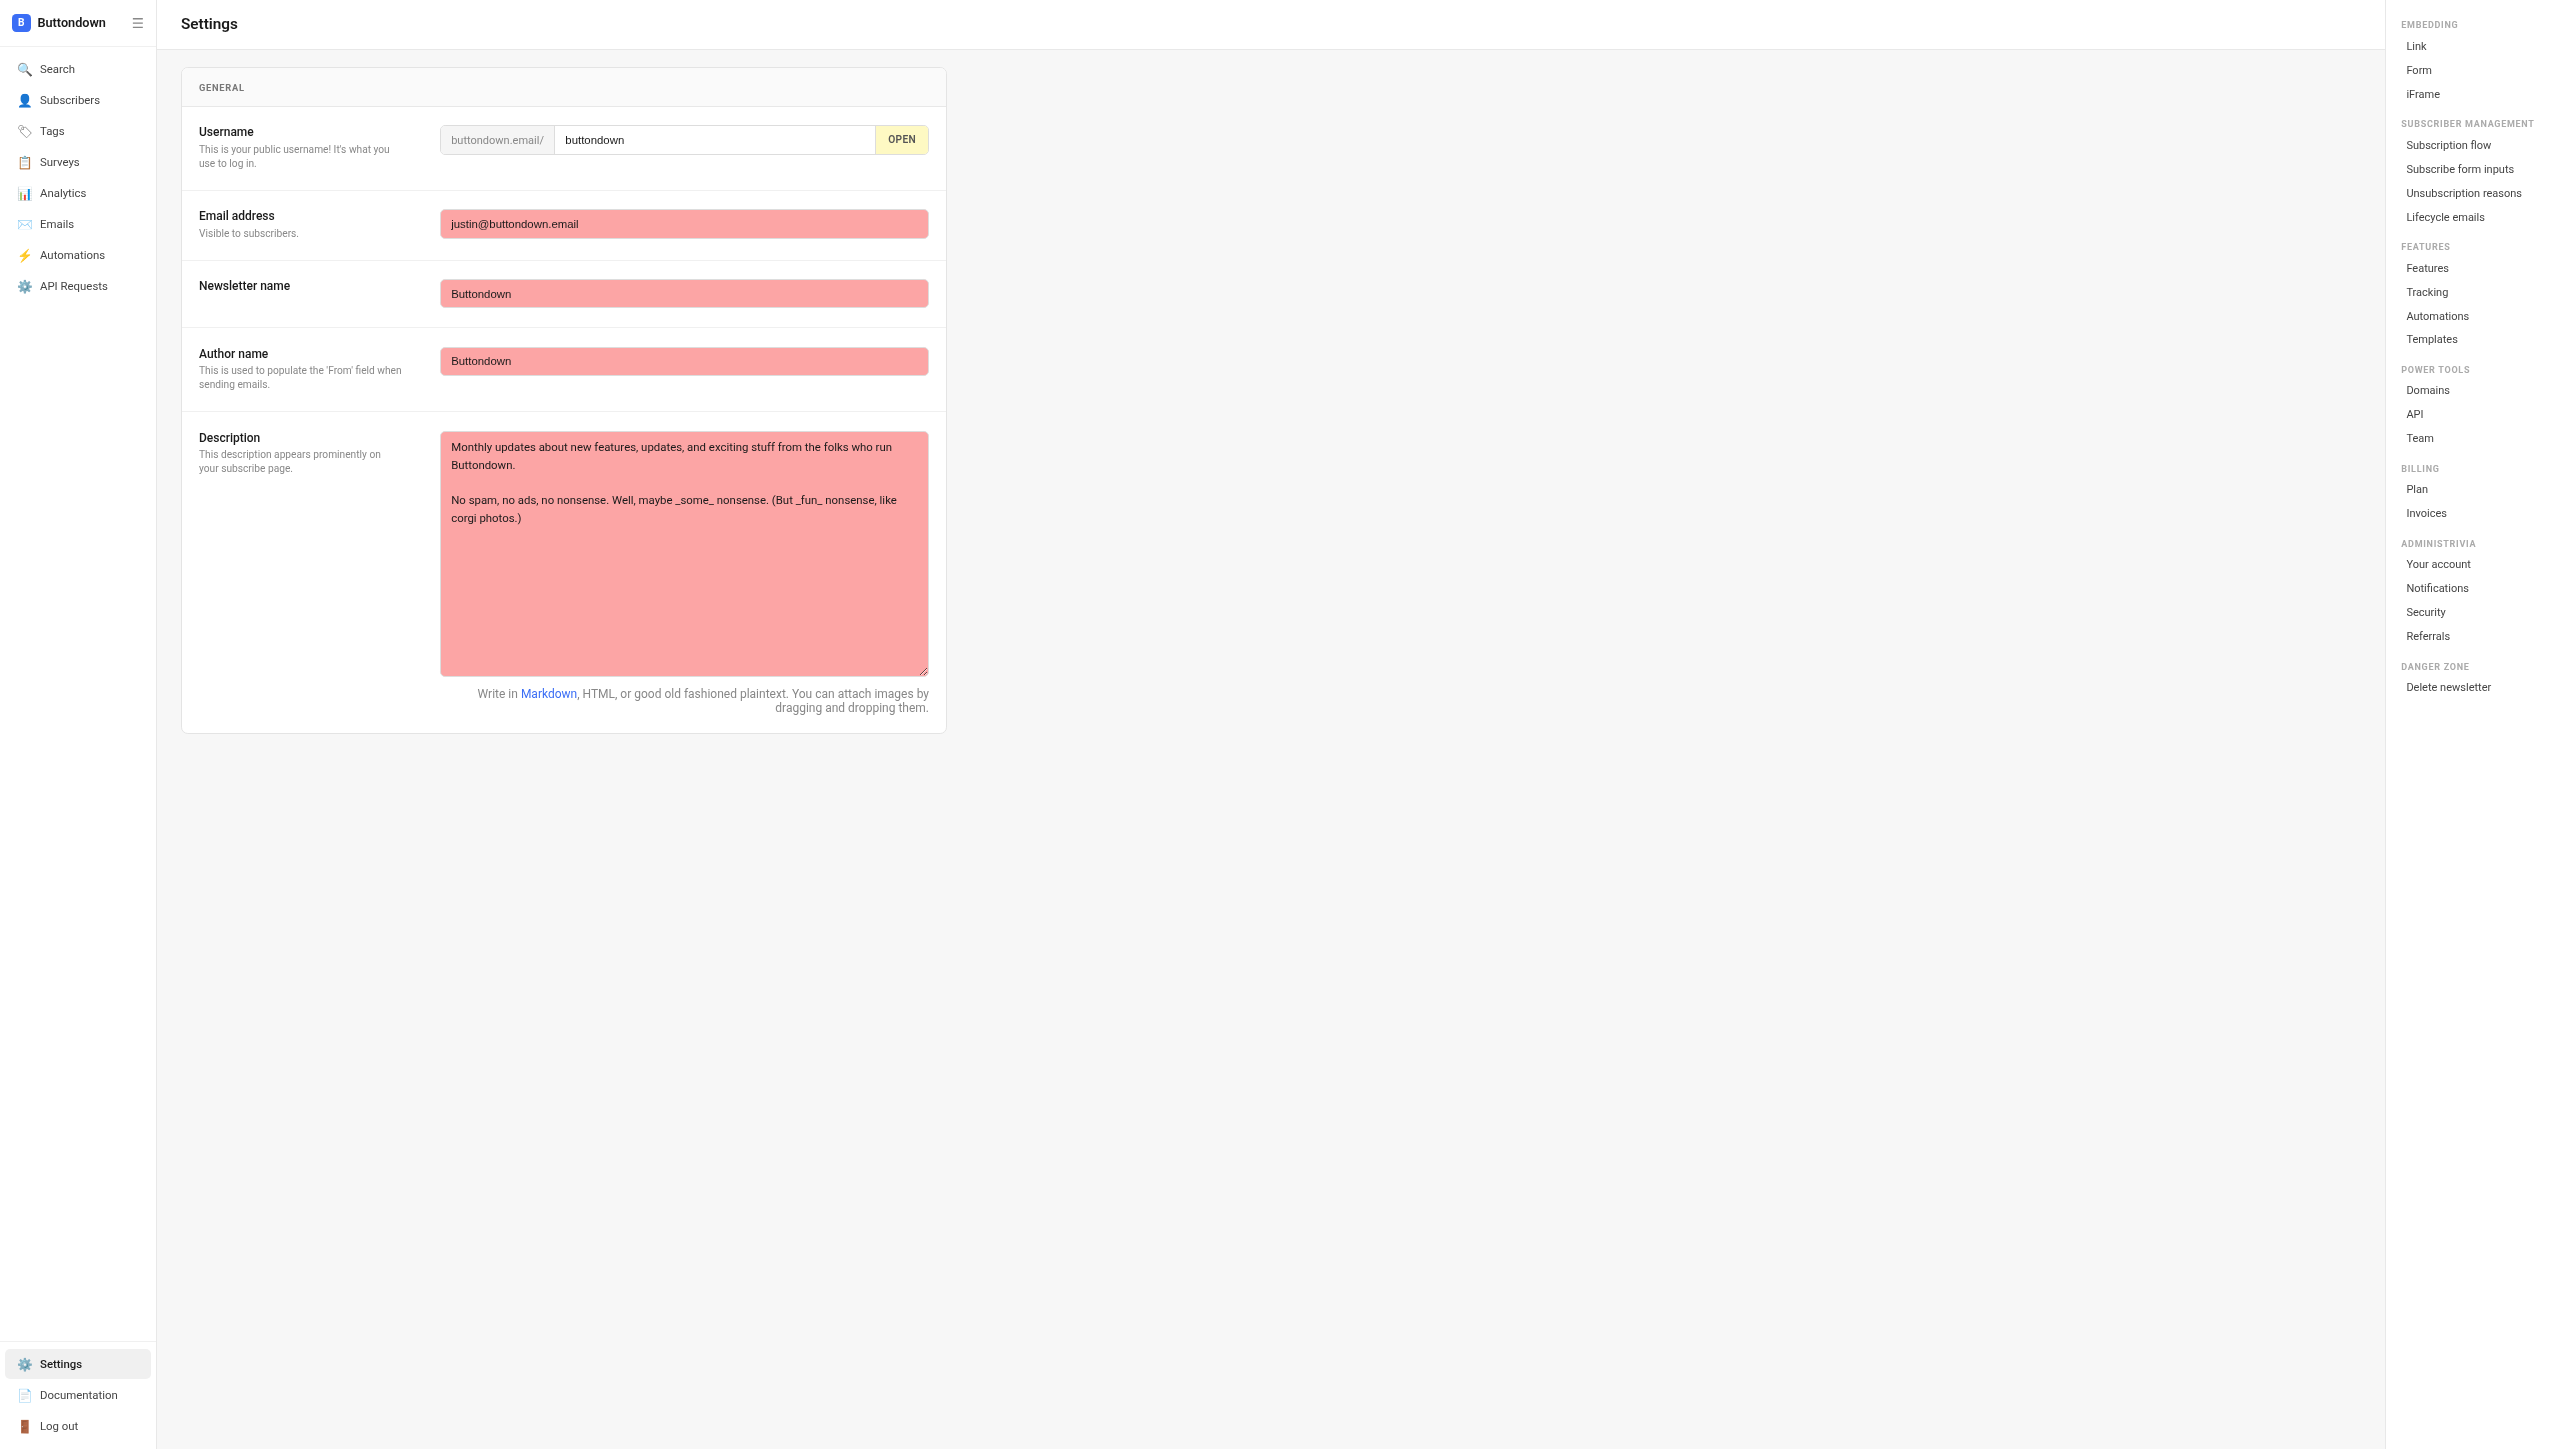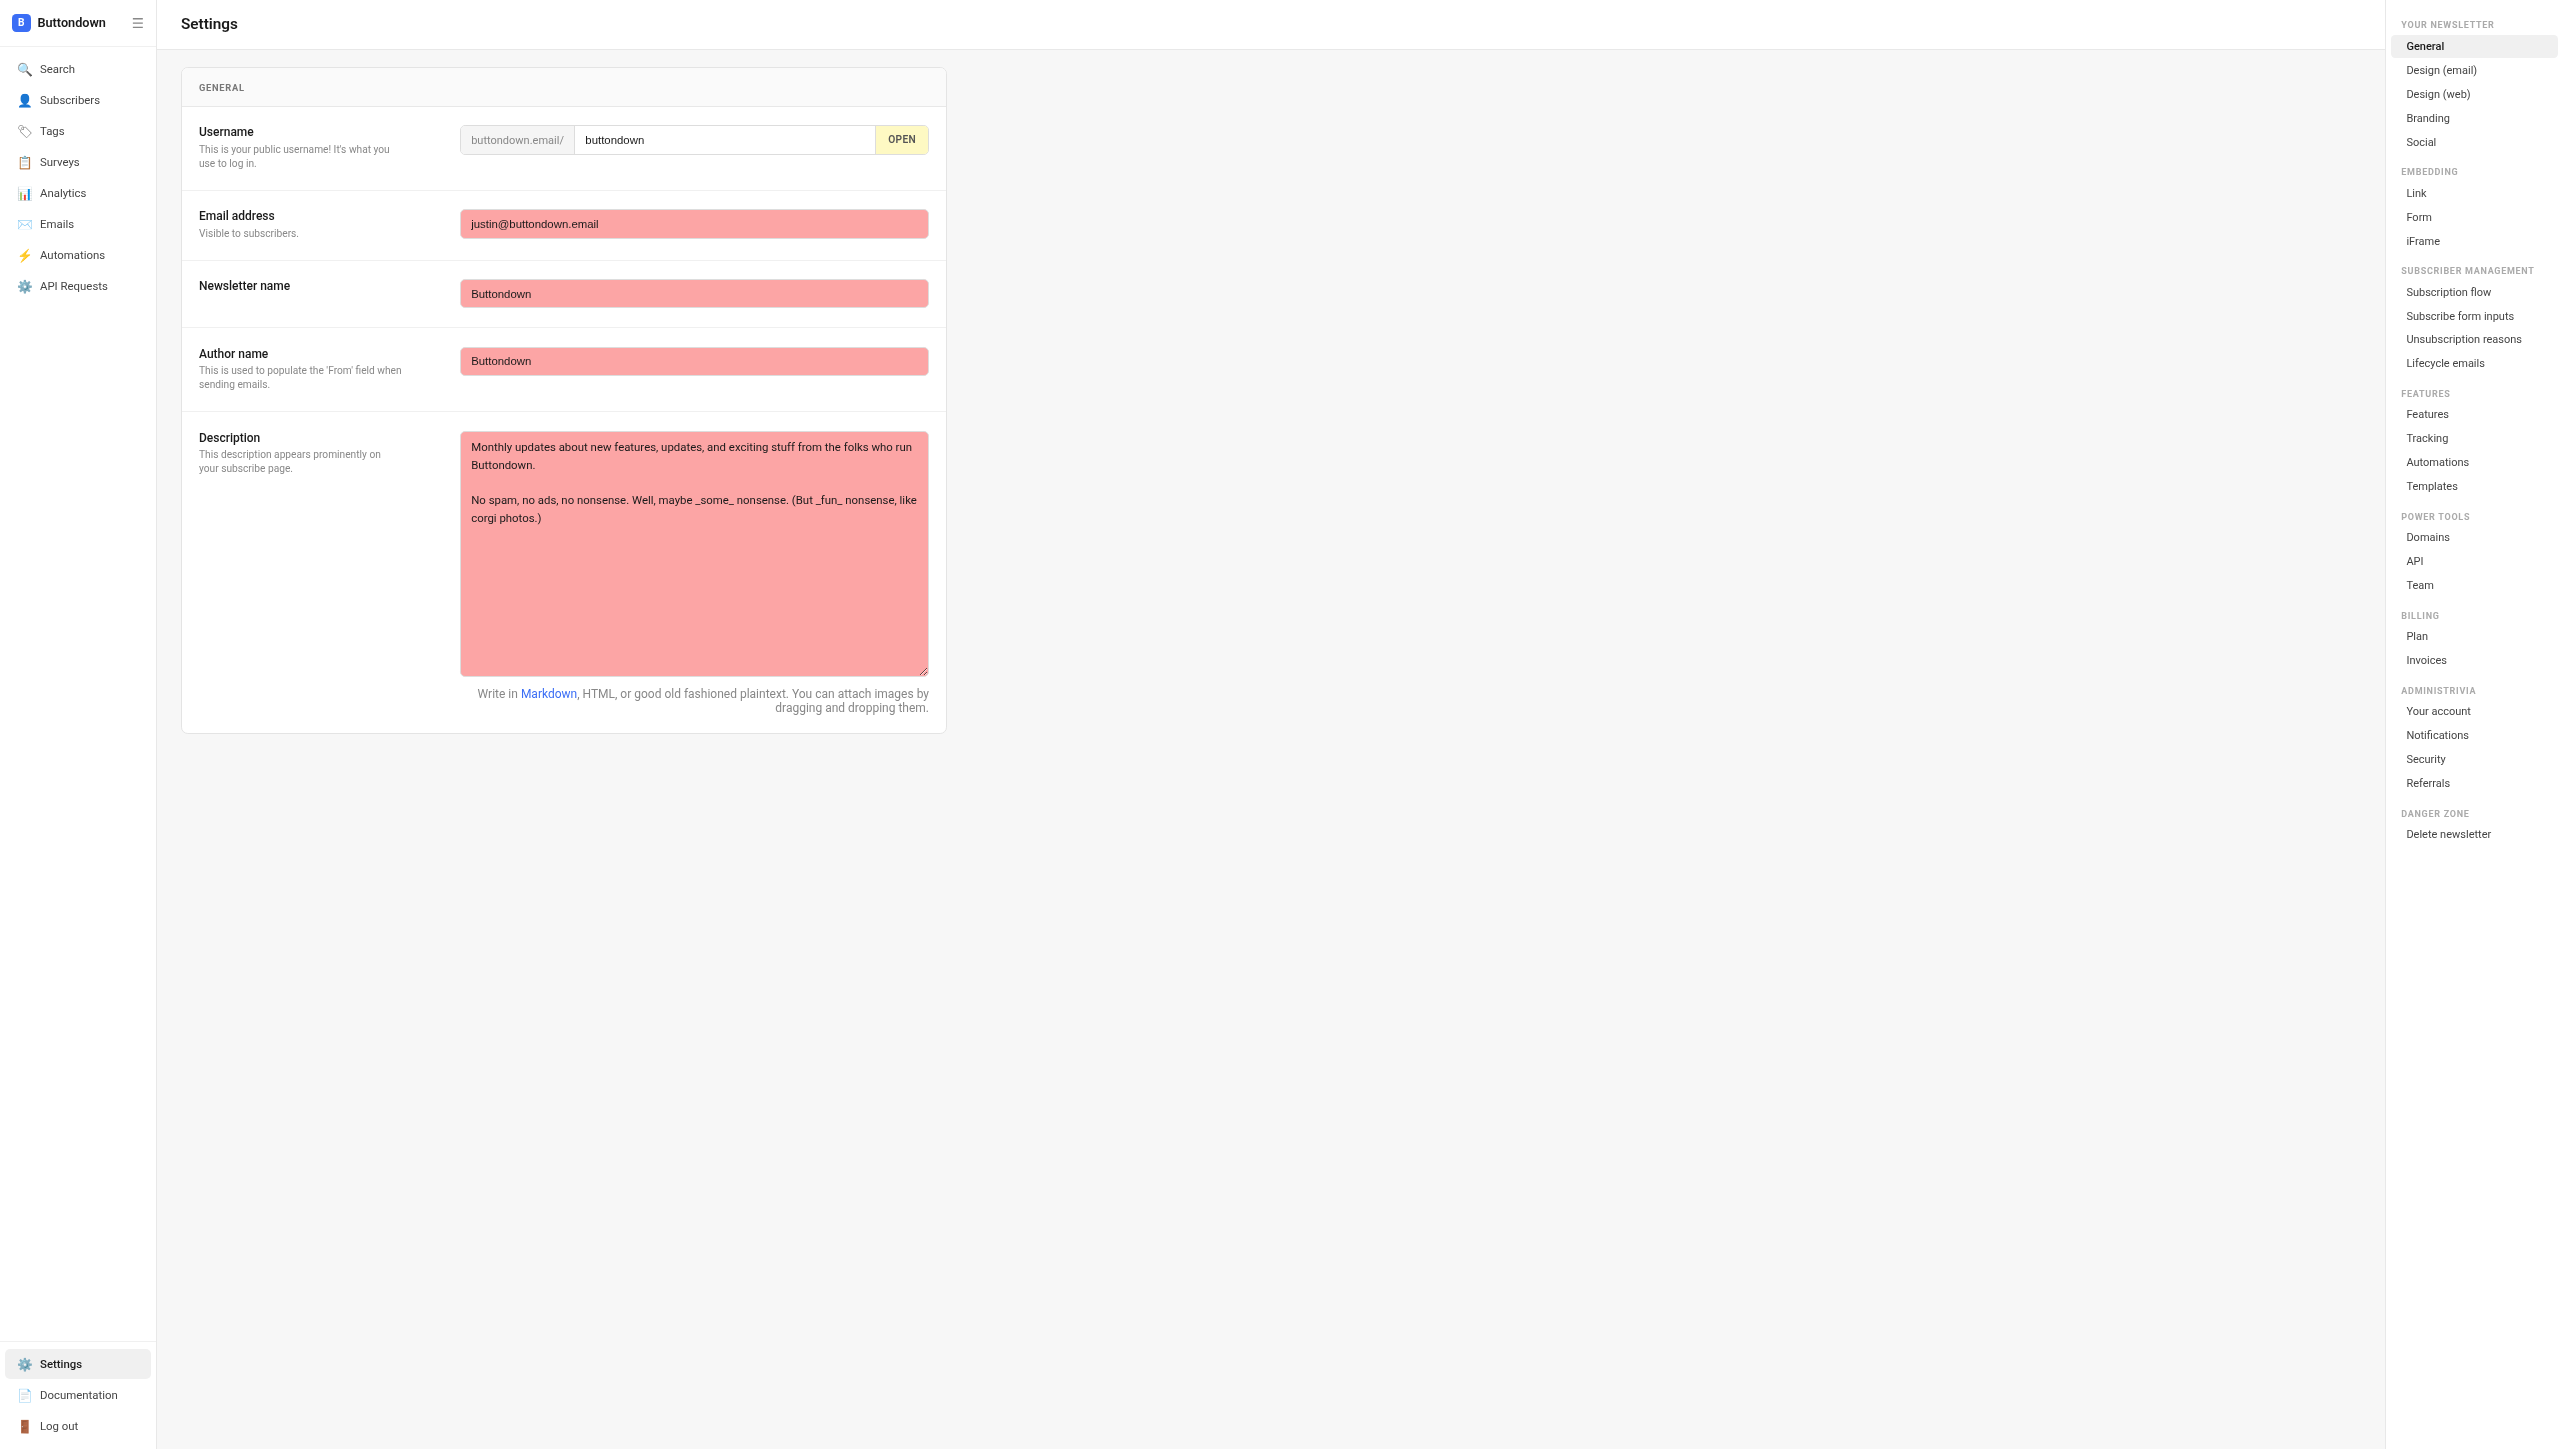--- a/index.html
+++ b/index.html
@@ -125,21 +125,20 @@
       color: #1a1a1a;
       margin-bottom: 3.4px;
     }
     .row-label-desc {
       font-size: 10.2px;
       color: #888;
       line-height: 1.4;
     }
     .row-input {
       flex: 1;
-      margin-left: 20px;
     }
     .input-with-prefix {
       display: flex;
       border: 0.8px solid #ddd;
       border-radius: 5.1px;
       overflow: hidden;
       background: #fff;
     }
     .input-prefix {
       background: #f5f5f5;
@@ -342,28 +341,20 @@
             <div class="row-input"><textarea class="text-input" style="">Monthly updates about new features, updates, and exciting stuff from the folks who run Buttondown.
 
 No spam, no ads, no nonsense. Well, maybe _some_ nonsense. (But _fun_ nonsense, like corgi photos.)</textarea><div class="textarea-hint">Write in <a href="#">Markdown</a>, HTML, or good old fashioned plaintext. You can attach images by dragging and dropping them.</div></div>
           </div>
         </div>
     </div>
   </div>
 </div>
 
 <div id="right-sidebar">
-<div class="rs-section">
-      <div class="rs-section-label">YOUR NEWSLETTER</div>
-      <div class="rs-item active">General</div>
-      <div class="rs-item">Design (email)</div>
-      <div class="rs-item">Design (web)</div>
-      <div class="rs-item">Branding</div>
-      <div class="rs-item">Social</div>
-    </div>
     <div class="rs-section">
       <div class="rs-section-label">EMBEDDING</div>
       <div class="rs-item">Link</div>
       <div class="rs-item">Form</div>
       <div class="rs-item">iFrame</div>
     </div>
     <div class="rs-section">
       <div class="rs-section-label">SUBSCRIBER MANAGEMENT</div>
       <div class="rs-item">Subscription flow</div>
       <div class="rs-item">Subscribe form inputs</div>

